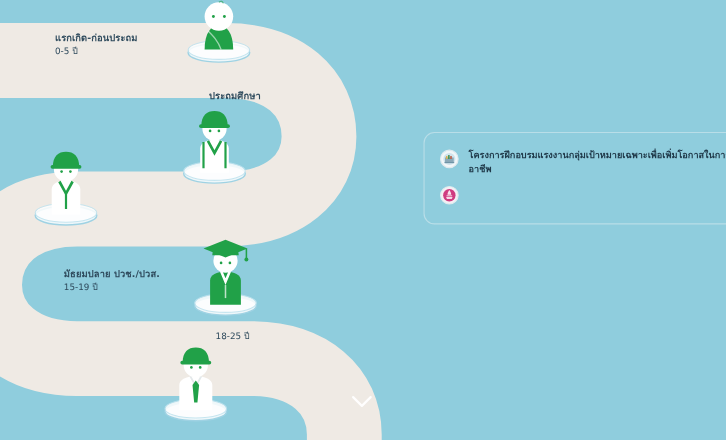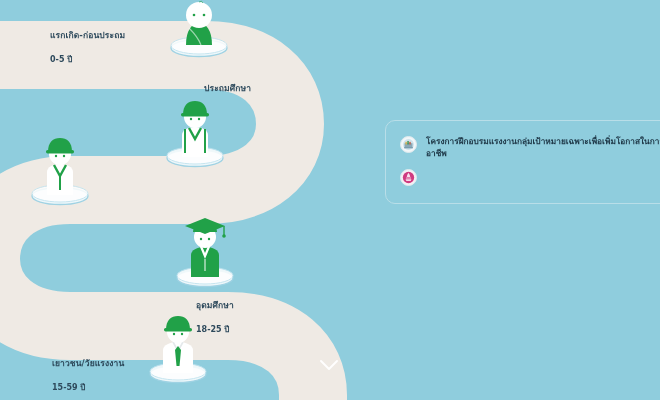--- a/index.html
+++ b/index.html
@@ -23,23 +23,23 @@
     white-space:nowrap;
   }
   .stage-label .name{
     font-size:8.5px;
     font-weight:700;
     letter-spacing:.1px;
     display:block;
   }
   .stage-label .age{
     font-size:8px;
-    font-weight:700;
+    font-weight:400;
     display:block;
-    margin-top:14px;
+    margin-top:1px;
   }
 
   
   .figure{position:absolute;}
 
   
   .info-panel{
     position:absolute;
     left:385px;top:120px;
     width:300px;height:84px;
@@ -127,21 +127,21 @@
       <path d="M26 47 C26 32 32 25 39 25 C46 25 52 32 52 47 Z" fill="#21a148"></path>
       <path d="M29 30 C34 35 38 39 41 47" fill="none" stroke="#ffffff" stroke-width="1.2" opacity=".55"></path>
 
       <circle cx="39" cy="17" r="13" fill="#ffffff"></circle>
       <circle cx="34" cy="17" r="1.3" fill="#21a148"></circle>
       <circle cx="44" cy="17" r="1.3" fill="#21a148"></circle>
       <path d="M39 4 q3 -2 4 1" fill="none" stroke="#21a148" stroke-width="1" opacity=".6"></path>
     </svg>
   </div>
 
-  <div class="stage-label" style="left:204px;top:83px;width:110px;">
+  <div class="stage-label" style="left:190px;top:83px;width:110px;">
     <span class="name">ประถมศึกษา</span>
   </div>
 
   <div class="figure" style="left:155px;top:95px;width:80px;height:78px;">
     <svg viewBox="0 0 80 78" width="80" height="78">
       <ellipse cx="40" cy="63" rx="28" ry="8.5" fill="#eef7fa" stroke="#9fd2e3" stroke-width="1.3"></ellipse>
       <ellipse cx="40" cy="60.5" rx="28" ry="8.5" fill="#ffffff" opacity=".85" stroke="#bfe2ee" stroke-width="1"></ellipse>
 
       <path d="M27 62 L27 40 C27 35 33 32 40 32 C47 32 53 35 53 40 L53 62 Z" fill="#ffffff"></path>
       <path d="M34 33 L40 44 L46 33" fill="none" stroke="#21a148" stroke-width="2.4"></path>
@@ -168,20 +168,24 @@
       <path d="M34 35 L40 46 L46 35" fill="none" stroke="#21a148" stroke-width="2.4"></path>
       <path d="M40 44 L40 60" stroke="#21a148" stroke-width="2" fill="none"></path>
       <circle cx="40" cy="24" r="11" fill="#ffffff"></circle>
       <path d="M28 22 C28 12 33 8 40 8 C47 8 52 12 52 22 Z" fill="#21a148"></path>
       <rect x="26" y="20" width="28" height="3.4" rx="1.6" fill="#21a148"></rect>
       <circle cx="36" cy="26" r="1.2" fill="#21a148"></circle>
       <circle cx="44" cy="26" r="1.2" fill="#21a148"></circle>
     </svg>
   </div>
 
+  <div class="stage-label" style="left:58px;top:245px;width:155px;">
+    <span class="name">มัธยมปลาย ปวช./ปวส.</span>
+    <span class="age">15-19 ปี</span>
+  </div>
 
   <div class="figure" style="left:165px;top:215px;width:80px;height:80px;">
     <svg viewBox="0 0 80 80" width="80" height="80">
       <ellipse cx="40" cy="63" rx="28" ry="8.5" fill="#eef7fa" stroke="#9fd2e3" stroke-width="1.3"></ellipse>
       <ellipse cx="40" cy="60.5" rx="28" ry="8.5" fill="#ffffff" opacity=".85" stroke="#bfe2ee" stroke-width="1"></ellipse>
 
       <path d="M26 62 L26 40 C26 35 32 32 40 32 C48 32 54 35 54 40 L54 62 Z" fill="#21a148"></path>
       <path d="M35 32 L40 44 L45 32 L43 31 L40 38 L37 31 Z" fill="#ffffff"></path>
       <path d="M40 44 L40 56" stroke="#ffffff" stroke-width="1.4" opacity=".7"></path>
 
@@ -190,44 +194,39 @@
       <circle cx="44" cy="24" r="1.2" fill="#21a148"></circle>
 
       <path d="M28 17 C28 11 33 8 40 8 C47 8 52 11 52 17 Z" fill="#21a148"></path>
       <polygon points="40,3 60,11 40,19 20,11" fill="#21a148"></polygon>
       <path d="M59 11 L59 20" stroke="#21a148" stroke-width="1.4"></path>
       <circle cx="59" cy="21" r="1.8" fill="#21a148"></circle>
     </svg>
   </div>
 
   <div class="stage-label" style="left:196px;top:300px;width:110px;">
-    <span class="name">อุดมศึกษา</span>
     <span class="age">18-25 ปี</span>
   </div>
 
   <div class="figure" style="left:138px;top:308px;width:80px;height:80px;">
     <svg viewBox="0 0 80 80" width="80" height="80">
       <ellipse cx="40" cy="66" rx="28" ry="8.5" fill="#eef7fa" stroke="#9fd2e3" stroke-width="1.3"></ellipse>
       <ellipse cx="40" cy="63.5" rx="28" ry="8.5" fill="#ffffff" opacity=".85" stroke="#bfe2ee" stroke-width="1"></ellipse>
       <path d="M25 65 L25 42 C25 37 32 34 40 34 C48 34 55 37 55 42 L55 65 Z" fill="#ffffff"></path>
       <path d="M35 34 L40 43 L45 34" fill="none" stroke="#e4e9eb" stroke-width="1.6"></path>
 
       <path d="M40 38 L43 42 L41.5 58 L38.5 58 L37 42 Z" fill="#21a148"></path>
       <circle cx="40" cy="24" r="11" fill="#ffffff"></circle>
       <path d="M28 22 C28 12 33 8 40 8 C47 8 52 12 52 22 Z" fill="#21a148"></path>
       <rect x="26" y="20" width="28" height="3.4" rx="1.6" fill="#21a148"></rect>
       <circle cx="36" cy="26" r="1.2" fill="#21a148"></circle>
       <circle cx="44" cy="26" r="1.2" fill="#21a148"></circle>
     </svg>
   </div>
 
-  <div class="stage-label" style="left:52px;top:358px;width:148px;">
-    <span class="name">เยาวชน/วัยแรงงาน</span>
-    <span class="age">15-59 ปี</span>
-  </div>
 
   <div class="info-panel">
 
     <div class="info-row">
       <span class="info-icon">
         <svg viewBox="0 0 17 17" width="15" height="15">
           <circle cx="8.5" cy="8.5" r="8" fill="#f2f7f9"></circle>
           <circle cx="8.5" cy="8.5" r="6.2" fill="#cfe3ec"></circle>
           <rect x="4" y="7" width="9" height="5" fill="#8aa9b8"></rect>
           <rect x="5" y="5.5" width="1.6" height="3" fill="#d8b24a"></rect>

